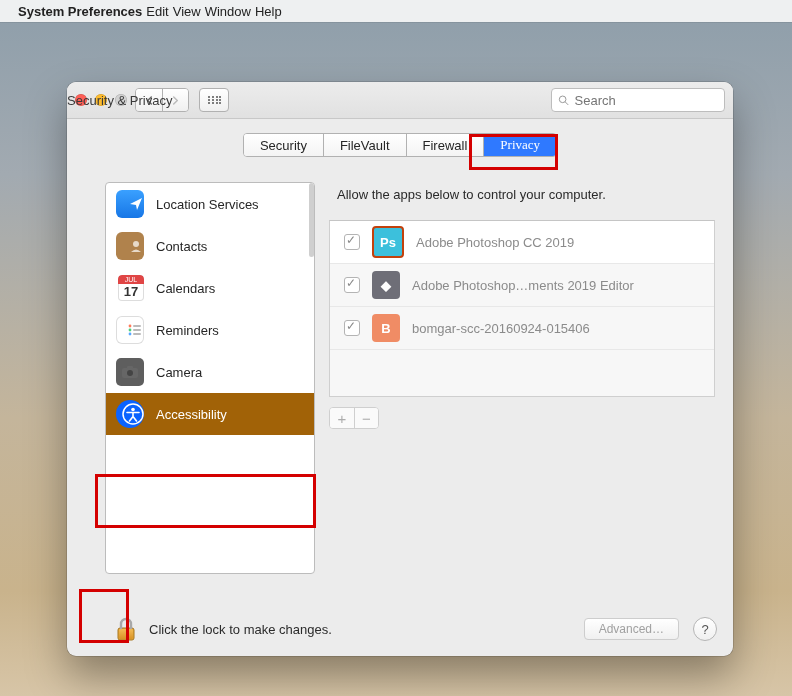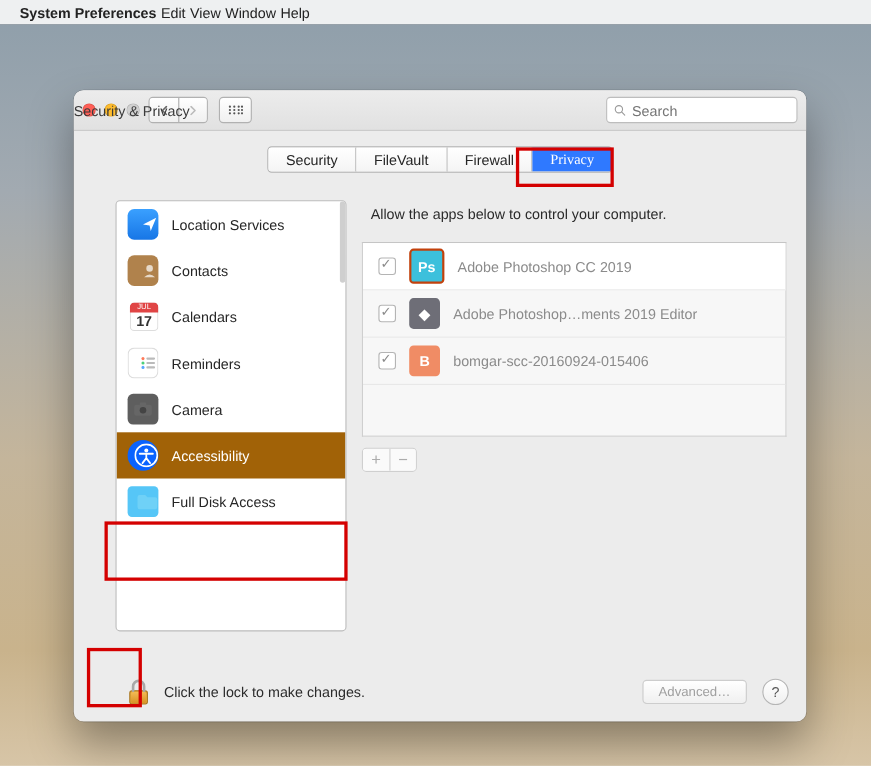--- a/index.html
+++ b/index.html
@@ -466,28 +466,20 @@
         <span class="sb-icon sb-access">
           <svg width="22" height="22" viewBox="0 0 22 22">
             <circle cx="11" cy="11" r="10" fill="none" stroke="#fff" stroke-width="1.5"></circle>
             <circle cx="11" cy="6.5" r="1.8" fill="#fff"></circle>
             <path d="M5 9.5 L17 9.5 M11 9.5 L11 13.5 M11 13.5 L7.5 18 M11 13.5 L14.5 18" stroke="#fff" stroke-width="1.6" fill="none" stroke-linecap="round"></path>
           </svg>
         </span>
         <span class="sb-label">Accessibility</span>
       </div>
 
-      <div class="sidebar-item">
-        <span class="sb-icon sb-fda">
-          <svg width="20" height="16" viewBox="0 0 20 16">
-              <path d="M1 4 Q1 2 3 2 L8 2 L10 4 L17 4 Q19 4 19 6 L19 13 Q19 15 17 15 L3 15 Q1 15 1 13 Z" fill="#6fd1f7"></path>
-            </svg>
-        </span>
-        <span class="sb-label">Full Disk Access</span>
-      </div>
     </div>
 
     <div class="right-pane">
       <div class="instr">Allow the apps below to control your computer.</div>
 
       <div class="app-box">
         <div class="app-row">
           <span class="app-cb"></span>
           <span class="app-icon" style="background:#3cc0dc;border:2px solid #c2410c;">Ps</span>
           <span class="app-name-cell">Adobe Photoshop CC 2019</span>

